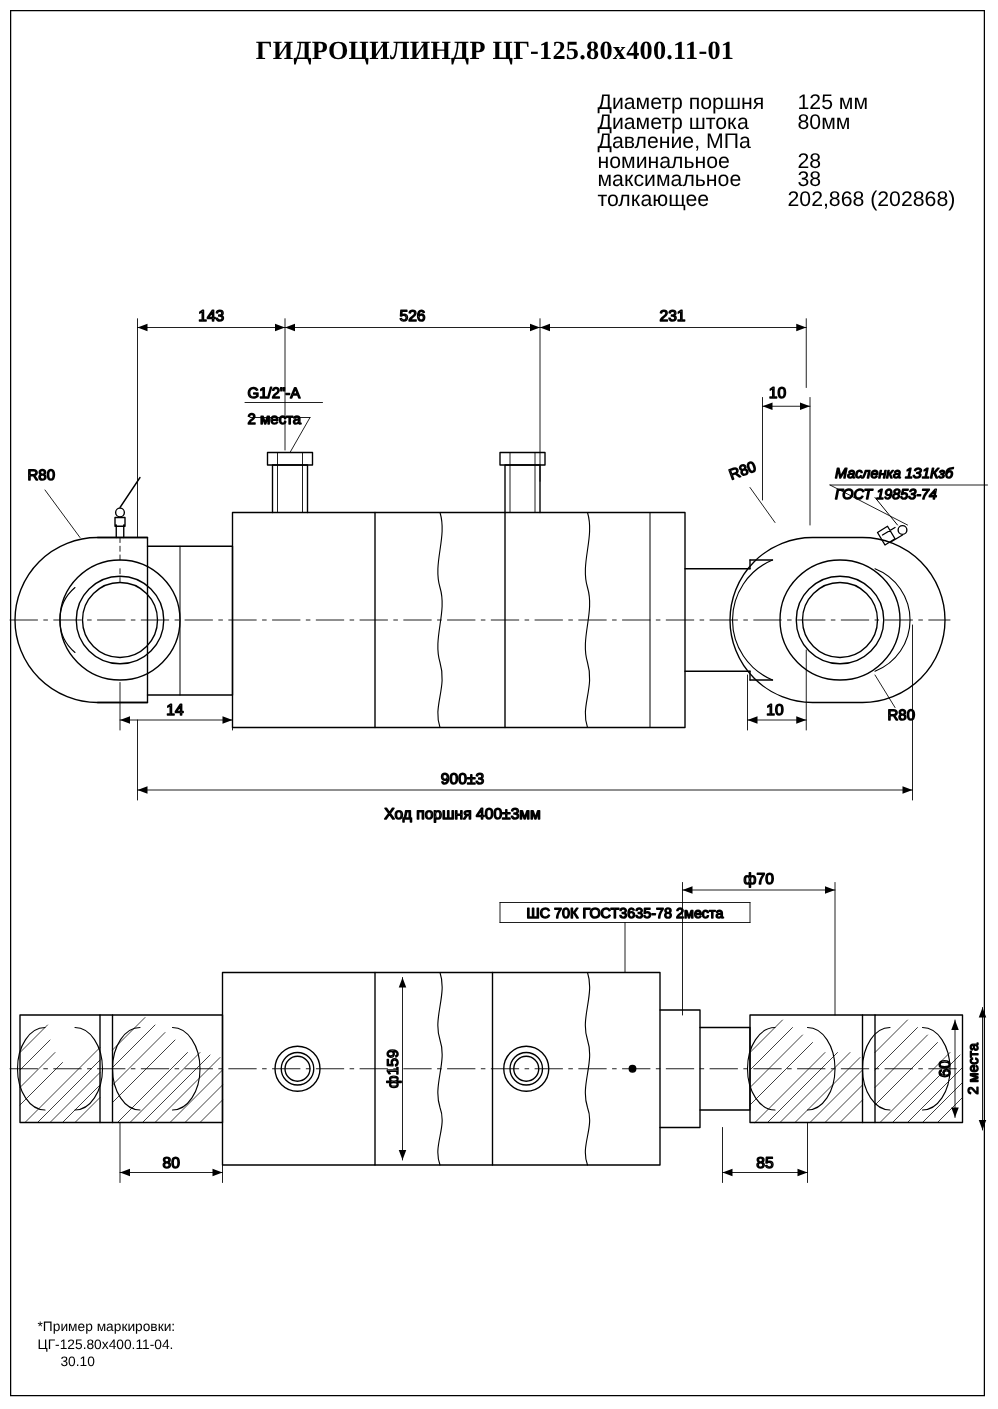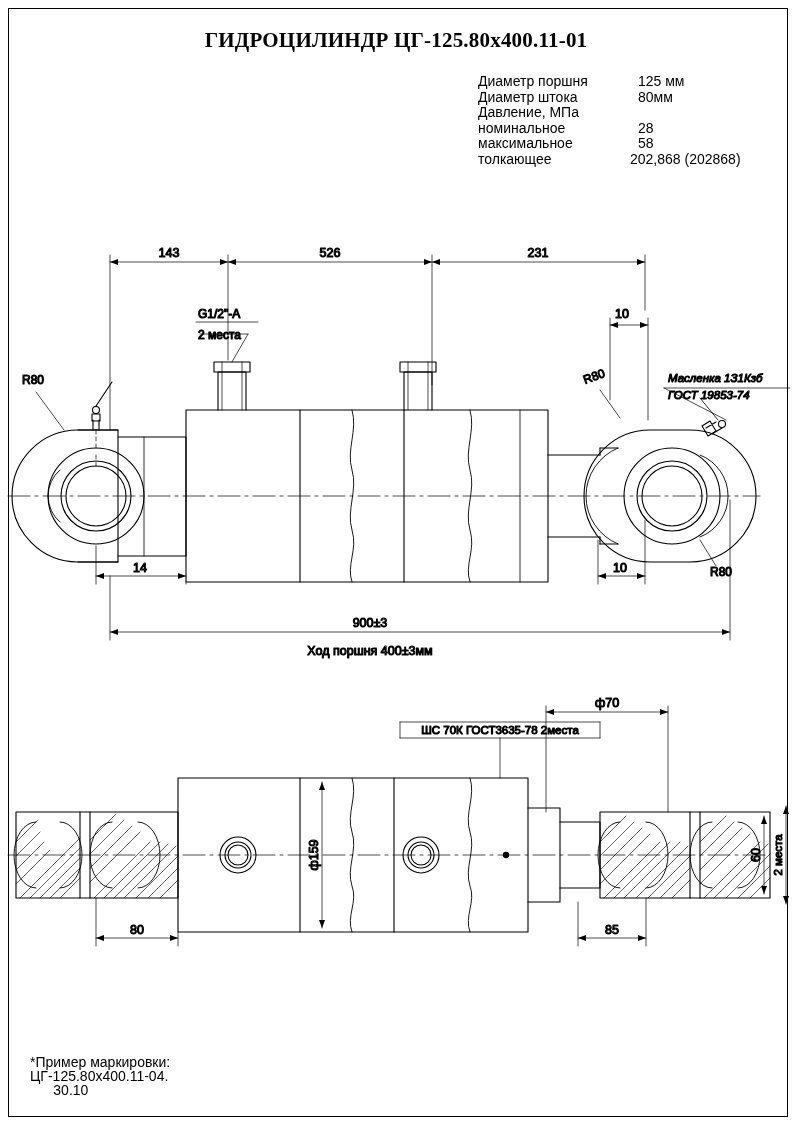--- a/index.html
+++ b/index.html
@@ -1,27 +1,27 @@
 <!DOCTYPE html>
 <html><head>
 <meta charset="utf-8">
 <style>
   html,body{margin:0;padding:0;background:#fff;}
   body{width:798px;height:1127px;font-family:"Liberation Sans",sans-serif;color:#000;}
   .page{position:relative;width:798px;height:1127px;overflow:hidden;}
   .frame{position:absolute;left:8px;top:8px;width:780px;height:1109px;border:1px solid #000;box-sizing:border-box;}
   .title{position:absolute;left:0;top:28px;width:792px;text-align:center;font-family:"Liberation Serif",serif;font-weight:bold;font-size:21px;letter-spacing:.2px;}
-  .specs{position:absolute;left:478px;top:74px;width:300px;font-size:14px;line-height:15.6px;text-decoration:underline;}
+  .specs{position:absolute;left:478px;top:74px;width:300px;font-size:17px;line-height:15.6px;text-decoration:underline;}
   .specs .row{position:relative;height:15.6px;white-space:nowrap;}
   .specs .lbl{position:absolute;left:0;}
   .specs .val{position:absolute;left:160px;}
   .specs .val.wide{left:152px;}
   svg{position:absolute;left:0;top:0;}
   text{font-family:"Liberation Sans",sans-serif;}
-  .note{position:absolute;left:30px;top:1055px;font-size:14px;line-height:14px;}
+  .note{position:absolute;left:30px;top:1055px;font-size:11px;line-height:14px;}
   .note div{white-space:pre;}
 </style>
 </head>
 <body>
 
 <div class="page">
   <div class="frame"></div>
 
   <div class="title">ГИДРОЦИЛИНДР ЦГ-125.80х400.11-01</div>
 
@@ -37,21 +37,21 @@
     <div class="row">
       <span class="lbl">Давление, МПа</span>
       <span class="val"></span>
     </div>
     <div class="row">
       <span class="lbl">номинальное</span>
       <span class="val">28</span>
     </div>
     <div class="row">
       <span class="lbl">максимальное</span>
-      <span class="val">58</span>
+      <span class="val">38</span>
     </div>
     <div class="row">
       <span class="lbl">толкающее</span>
       <span class="val wide">202,868 (202868)</span>
     </div>
   </div>
 
   <svg width="798" height="1127" viewBox="0 0 798 1127">
     <g fill="none" stroke="#000" stroke-width="1.1" stroke-linecap="round" stroke-linejoin="round">
 

